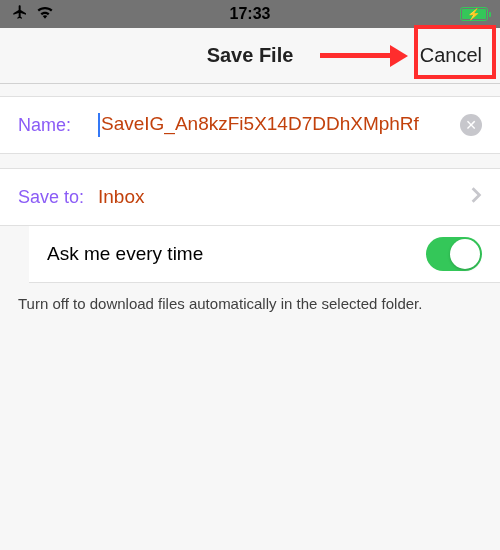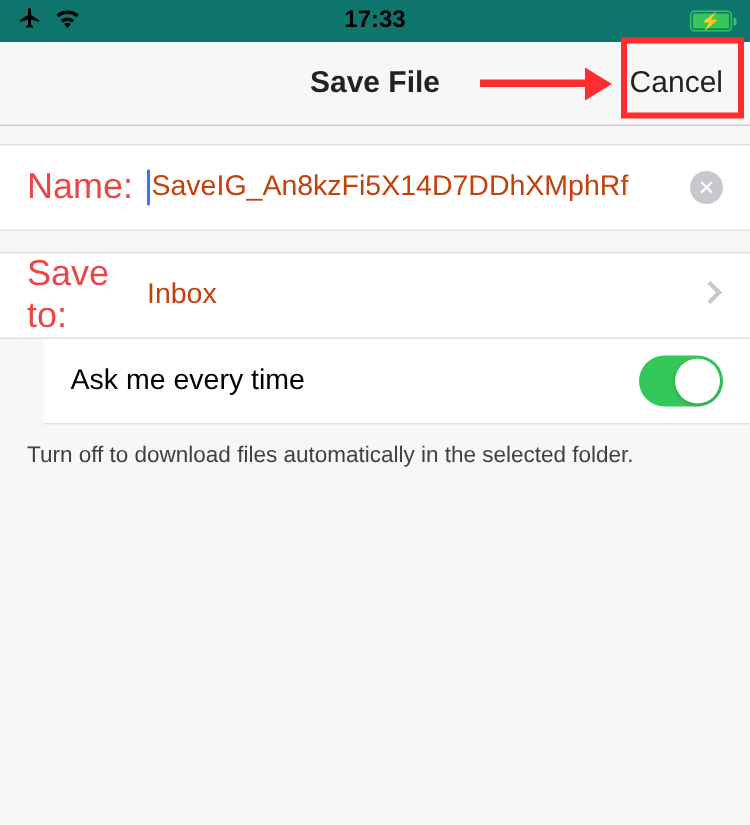--- a/index.html
+++ b/index.html
@@ -13,21 +13,21 @@
       height: 550px;
       background: #f7f7f7;
       overflow: hidden;
     }
     .status-bar {
       height: 28px;
       display: flex;
       justify-content: space-between;
       align-items: center;
       padding: 0 12px;
-      background: #0f766e;
+      background: #737373;
       text-align: right;
     }
     .status-left {
       display: flex;
       align-items: center;
       gap: 8px;
     }
     .status-center {
       position: absolute;
       left: 50%;
@@ -117,22 +117,22 @@
       height: 58px;
       margin-top: 14px;
     }
     .row-toggle {
       height: 58px;
       border-top: 1px solid #e0e0e0;
       border-bottom: 1px solid #e0e0e0;
       margin-left: 29px;
     }
     .row-label {
-      font-size: 24px;
-      color: #ef4444;
+      font-size: 18px;
+      color: #8b5cf6;
       width: 80px;
       flex-shrink: 0;
     }
     .row-value {
       font-size: 19px;
       color: #c2410c;
       flex: 1;
       white-space: nowrap;
       overflow: hidden;
       position: relative;

